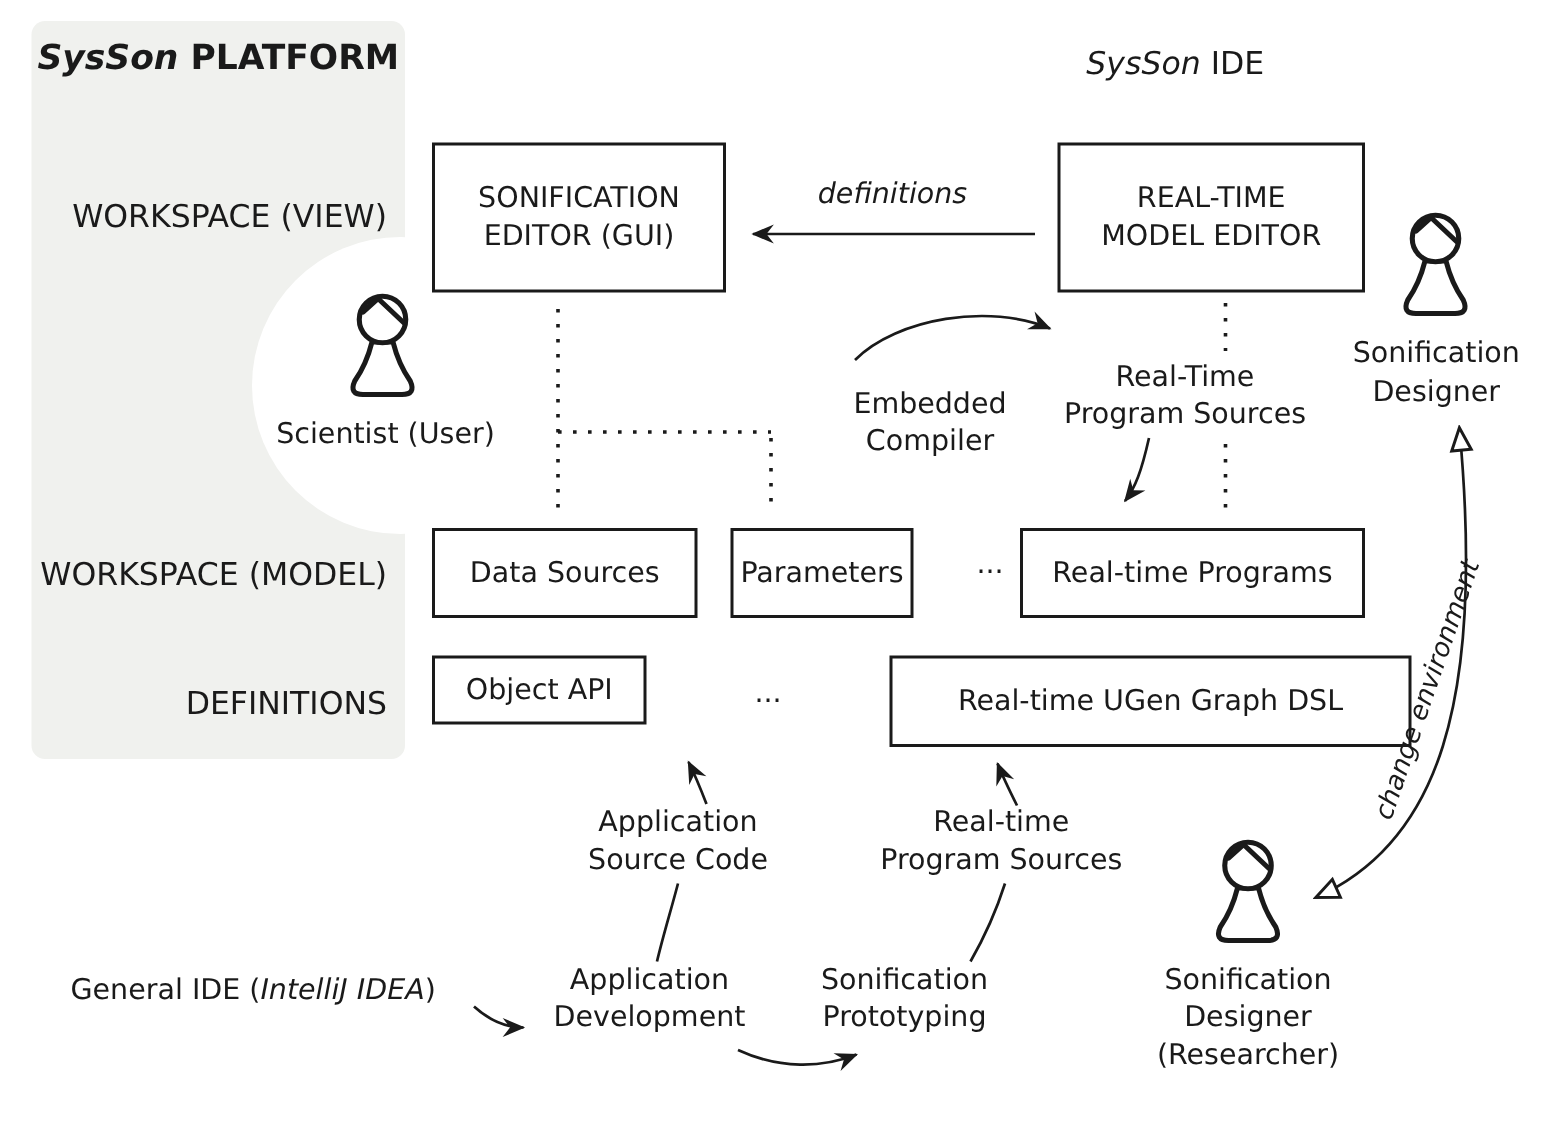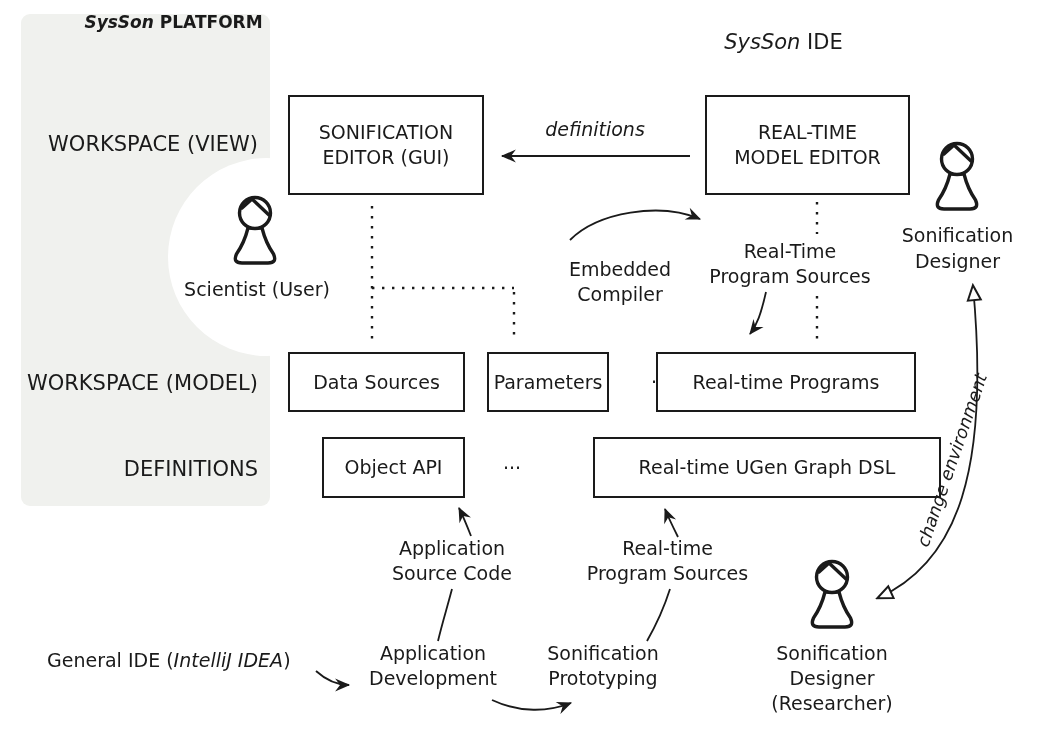--- a/index.html
+++ b/index.html
@@ -71,42 +71,42 @@
       <path d="M 514,292 V 341"></path>
       <path d="M 817,202 V 234"></path>
       <path d="M 817,296 V 346"></path>
     </g>
 
     <use href="#person" transform="translate(255,252)"></use>
     <use href="#person" transform="translate(957,198)"></use>
     <use href="#person" transform="translate(832,616)"></use>
   </svg>
 
-  <div class="title" style="left:21px;top:12px;width:249px;font-size:17px;font-weight:bold;padding-left:28px;">
+  <div class="title" style="left:21px;top:26px;width:249px;font-size:23px;font-weight:bold;">
     <span class="em">SysSon</span>
     <span>PLATFORM</span>
   </div>
   <div class="title" style="left:676px;top:30px;width:215px;font-size:21px;">
     <span class="em">SysSon</span>
     <span>IDE</span>
   </div>
 
   <div class="rowlabel" style="top:132px;">WORKSPACE (VIEW)</div>
   <div class="rowlabel" style="top:371px;">WORKSPACE (MODEL)</div>
   <div class="rowlabel" style="top:457px;">DEFINITIONS</div>
 
   <div class="box" style="left:288px;top:95px;width:196px;height:100px;">SONIFICATION
 EDITOR (GUI)</div>
   <div class="box" style="left:705px;top:95px;width:205px;height:100px;">REAL-TIME
 MODEL EDITOR</div>
   <div class="box" style="left:288px;top:352px;width:177px;height:60px;">Data Sources</div>
   <div class="box" style="left:487px;top:352px;width:122px;height:60px;">Parameters</div>
   <div class="ellipsis" style="left:640px;top:364px;width:40px;">...</div>
-  <div class="box" style="left:656px;top:352px;width:260px;height:60px;">Real-time Programs</div>
-  <div class="box" style="left:288px;top:437px;width:143px;height:61px;margin-left:34px;">Object API</div>
+  <div class="box" style="left:680px;top:352px;width:230px;height:60px;">Real-time Programs</div>
+  <div class="box" style="left:288px;top:437px;width:143px;height:46px;">Object API</div>
   <div class="ellipsis" style="left:490px;top:450px;width:44px;">...</div>
   <div class="box" style="left:593px;top:437px;width:348px;height:61px;">Real-time UGen Graph DSL</div>
 
   <div class="lbl em" style="left:505px;top:117px;width:180px;">definitions</div>
   <div class="lbl" style="left:540px;top:239px;width:160px;margin-top:18px;">Embedded
 Compiler</div>
   <div class="lbl" style="left:685px;top:239px;width:210px;">Real-Time
 Program Sources</div>
   <div class="lbl" style="left:870px;top:222px;width:175px;line-height:26px;">Sonification
 Designer</div>

